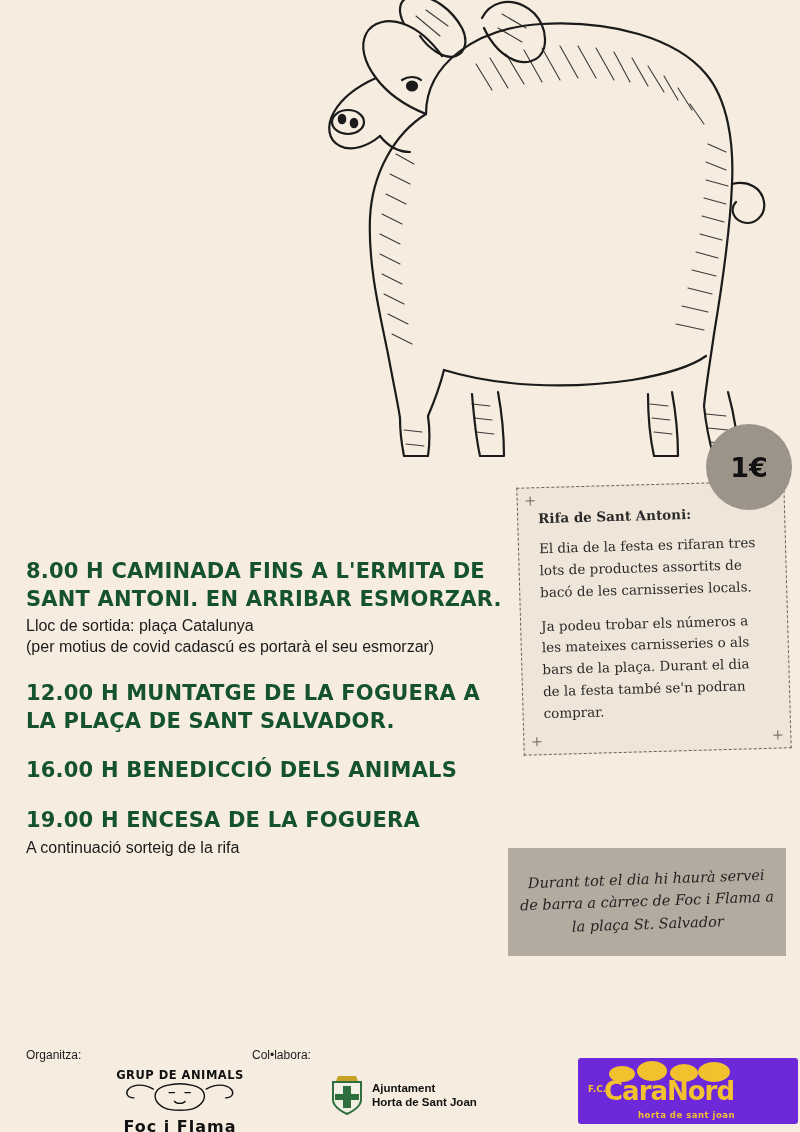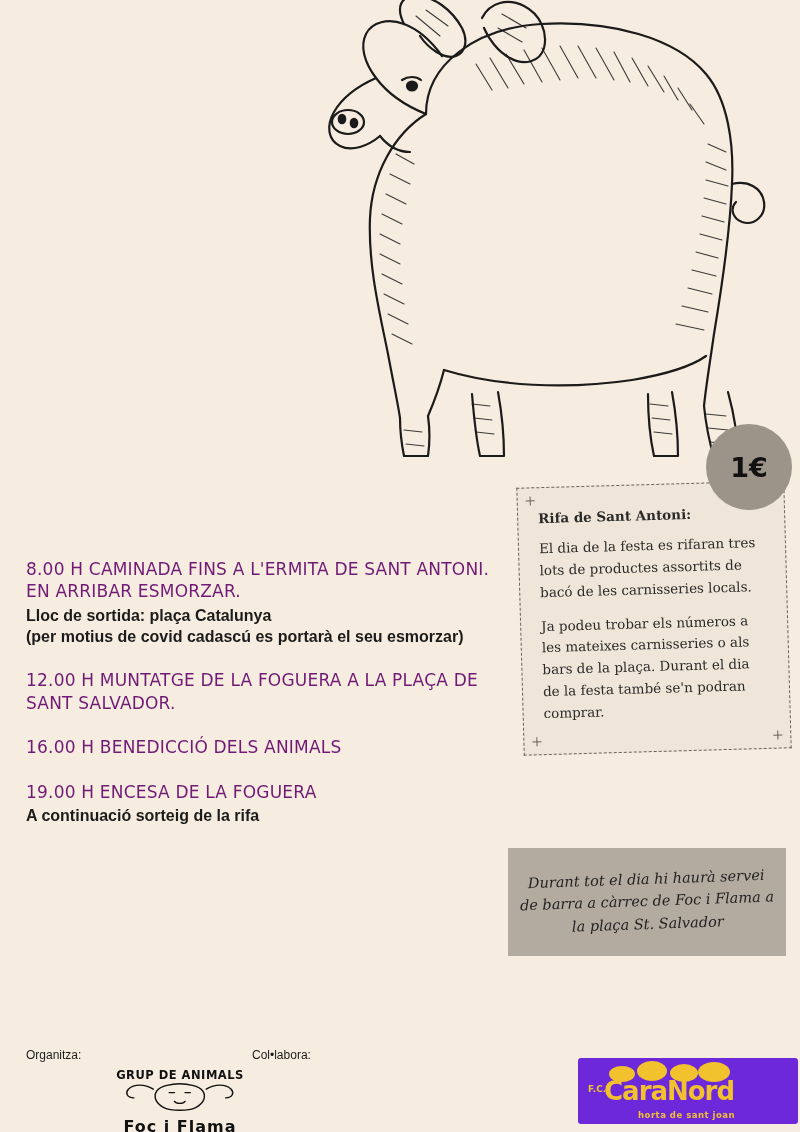--- a/index.html
+++ b/index.html
@@ -52,33 +52,33 @@
 
   
   .program {
     position: absolute;
     left: 26px; top: 558px;
     width: 480px;
   }
   .item { margin-bottom: 18px; }
   .item-main {
     font-family: "DejaVu Sans", sans-serif;
-    font-weight: normal;
-    font-size: 17px;
+    font-weight: bold;
+    font-size: 21px;
     line-height: 1.32;
     letter-spacing: 0.2px;
-    color: #701a75;
+    color: #14532d;
   }
   .item-sub {
     font-family: "Liberation Sans", sans-serif;
     font-size: 16px;
     line-height: 1.3;
     color: #1b1b1b;
     margin-top: 3px;
-    font-weight: bold;
+    font-weight: normal;
   }
   .gap-md { margin-bottom: 22px; }
 
   
   .rifa {
     position: absolute;
     left: 520px; top: 484px;
     width: 268px; height: 268px;
     background: #efe5d8;
     border: 1px dashed #6d6258;
@@ -354,20 +354,31 @@
         <path d="M100 8 C110 2 122 2 128 8 C132 12 130 18 122 18"></path>
         <path d="M44 10 C48 4 62 2 70 2 C78 2 92 4 96 10 C100 16 98 24 88 29 C80 33 60 33 52 29 C42 24 40 16 44 10 Z"></path>
         <path d="M58 12 L64 12"></path>
           <path d="M76 12 L82 12"></path>
         <path d="M64 22 C66 25 74 25 76 22"></path>
       </g>
     </svg>
     <div class="ld-bot">Foc i Flama</div>
   </div>
 
+  <div class="logo-ajuntament">
+    <svg class="shield" viewBox="0 0 34 42">
+      <path d="M3 8 L31 8 L31 26 C31 34 17 40 17 40 C17 40 3 34 3 26 Z" fill="#f2f0e4" stroke="#2f6f3e" stroke-width="2"></path>
+      <path d="M13 12 L21 12 L21 20 L29 20 L29 26 L21 26 L21 34 L13 34 L13 26 L5 26 L5 20 L13 20 Z" fill="#2f6f3e"></path>
+      <path d="M8 2 L26 2 L28 7 L6 7 Z" fill="#c8a227"></path>
+    </svg>
+    <div class="aj-text">
+      <div class="aj-1">Ajuntament</div>
+      <div class="aj-2">Horta de Sant Joan</div>
+    </div>
+  </div>
 
   <div class="logo-caranord">
     <svg class="cn-blobs" width="130" height="22" viewBox="0 0 130 22">
       <g fill="#f2c12e">
         <ellipse cx="14" cy="14" rx="13" ry="8"></ellipse>
         <ellipse cx="44" cy="11" rx="15" ry="10"></ellipse>
         <ellipse cx="76" cy="13" rx="14" ry="9"></ellipse>
         <ellipse cx="106" cy="12" rx="16" ry="10"></ellipse>
       </g>
     </svg>

